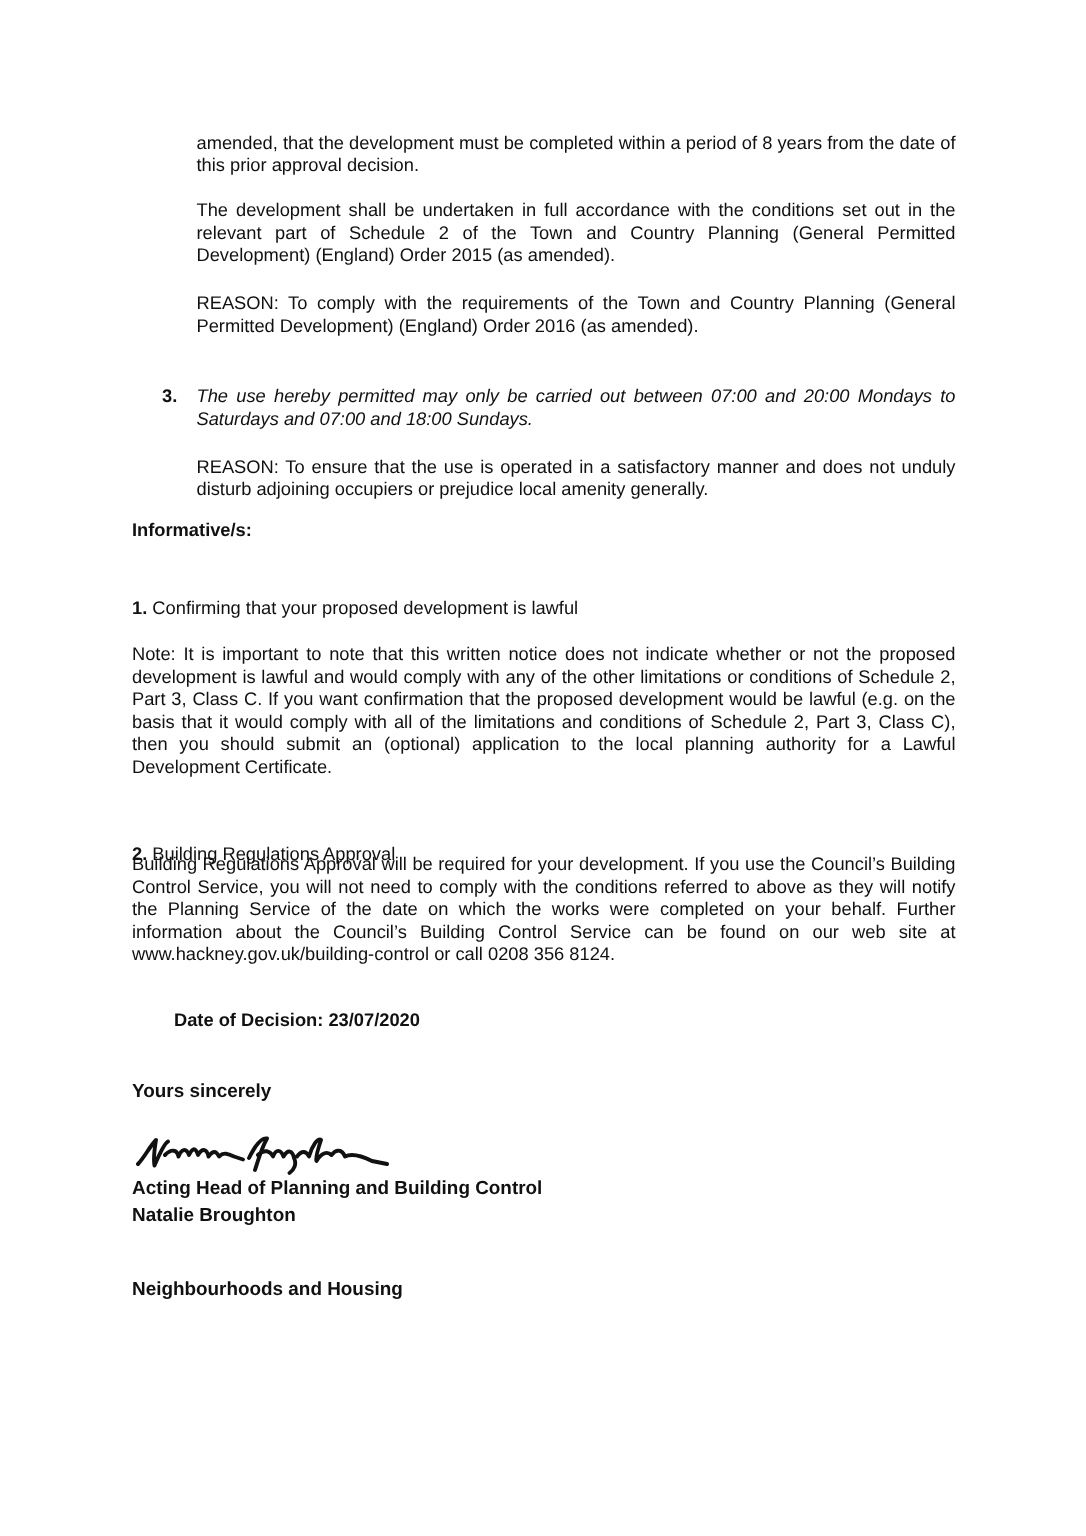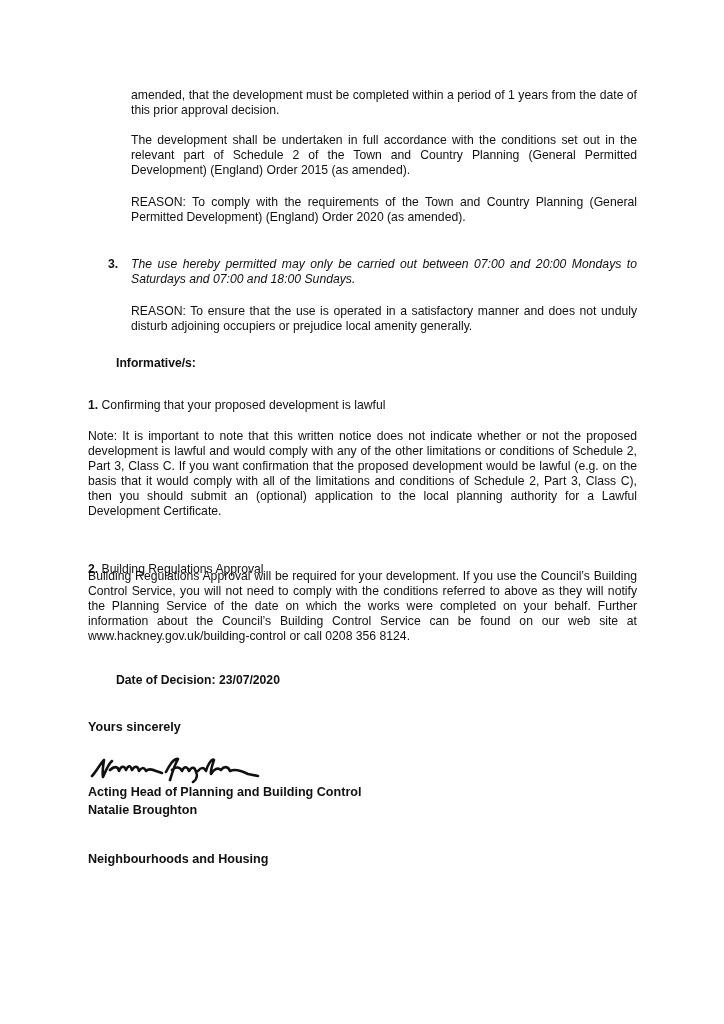--- a/index.html
+++ b/index.html
@@ -11,29 +11,29 @@
   .b { font-weight:bold; }
   .num { position:absolute; left:108px; font-weight:bold; }
   .sig { position:absolute; left:88px; top:752px; width:185px; height:34px; }
   .hdr { font-size:12.6px; }
 </style>
 </head>
 <body>
 
 <div>
 
-  <p class="p ind" style="top:88px;">amended, that the development must be completed within a period of 1 years from the date of this prior approval decision.</p>
+  <p class="p ind" style="top:88px;">amended, that the development must be completed within a period of 8 years from the date of this prior approval decision.</p>
   <p class="p ind" style="top:133px;">The development shall be undertaken in full accordance with the conditions set out in the relevant part of Schedule 2 of the Town and Country Planning (General Permitted Development) (England) Order 2015 (as amended).</p>
-  <p class="p ind" style="top:195px;">REASON: To comply with the requirements of the Town and Country Planning (General Permitted Development) (England) Order 2020 (as amended).</p>
+  <p class="p ind" style="top:195px;">REASON: To comply with the requirements of the Town and Country Planning (General Permitted Development) (England) Order 2016 (as amended).</p>
 
   <span class="num" style="top:257px;">3.</span>
   <p class="p ind" style="top:257px;font-style:italic;">The use hereby permitted may only be carried out between 07:00 and 20:00 Mondays to Saturdays and 07:00 and 18:00 Sundays.</p>
   <p class="p ind" style="top:304px;">REASON: To ensure that the use is operated in a satisfactory manner and does not unduly disturb adjoining occupiers or prejudice local amenity generally.</p>
 
-  <p class="p full b" style="top:356px;margin-left:28px;">Informative/s:</p>
+  <p class="p full b" style="top:346px;">Informative/s:</p>
 
   <p class="p full" style="top:398px;">
     <span class="b">1.</span>
     <span>Confirming that your proposed development is lawful</span>
   </p>
   <p class="p full" style="top:429px;">Note: It is important to note that this written notice does not indicate whether or not the proposed development is lawful and would comply with any of the other limitations or conditions of Schedule 2, Part 3, Class C.  If you want confirmation that the proposed development would be lawful (e.g. on the basis that it would comply with all of the limitations and conditions of Schedule 2, Part 3, Class C), then you should submit an (optional) application to the local planning authority for a Lawful Development Certificate.</p>
 
   <p class="p full" style="top:538px;margin-top:24px;">
     <span class="b">2.</span>
     <span>Building Regulations Approval</span>

